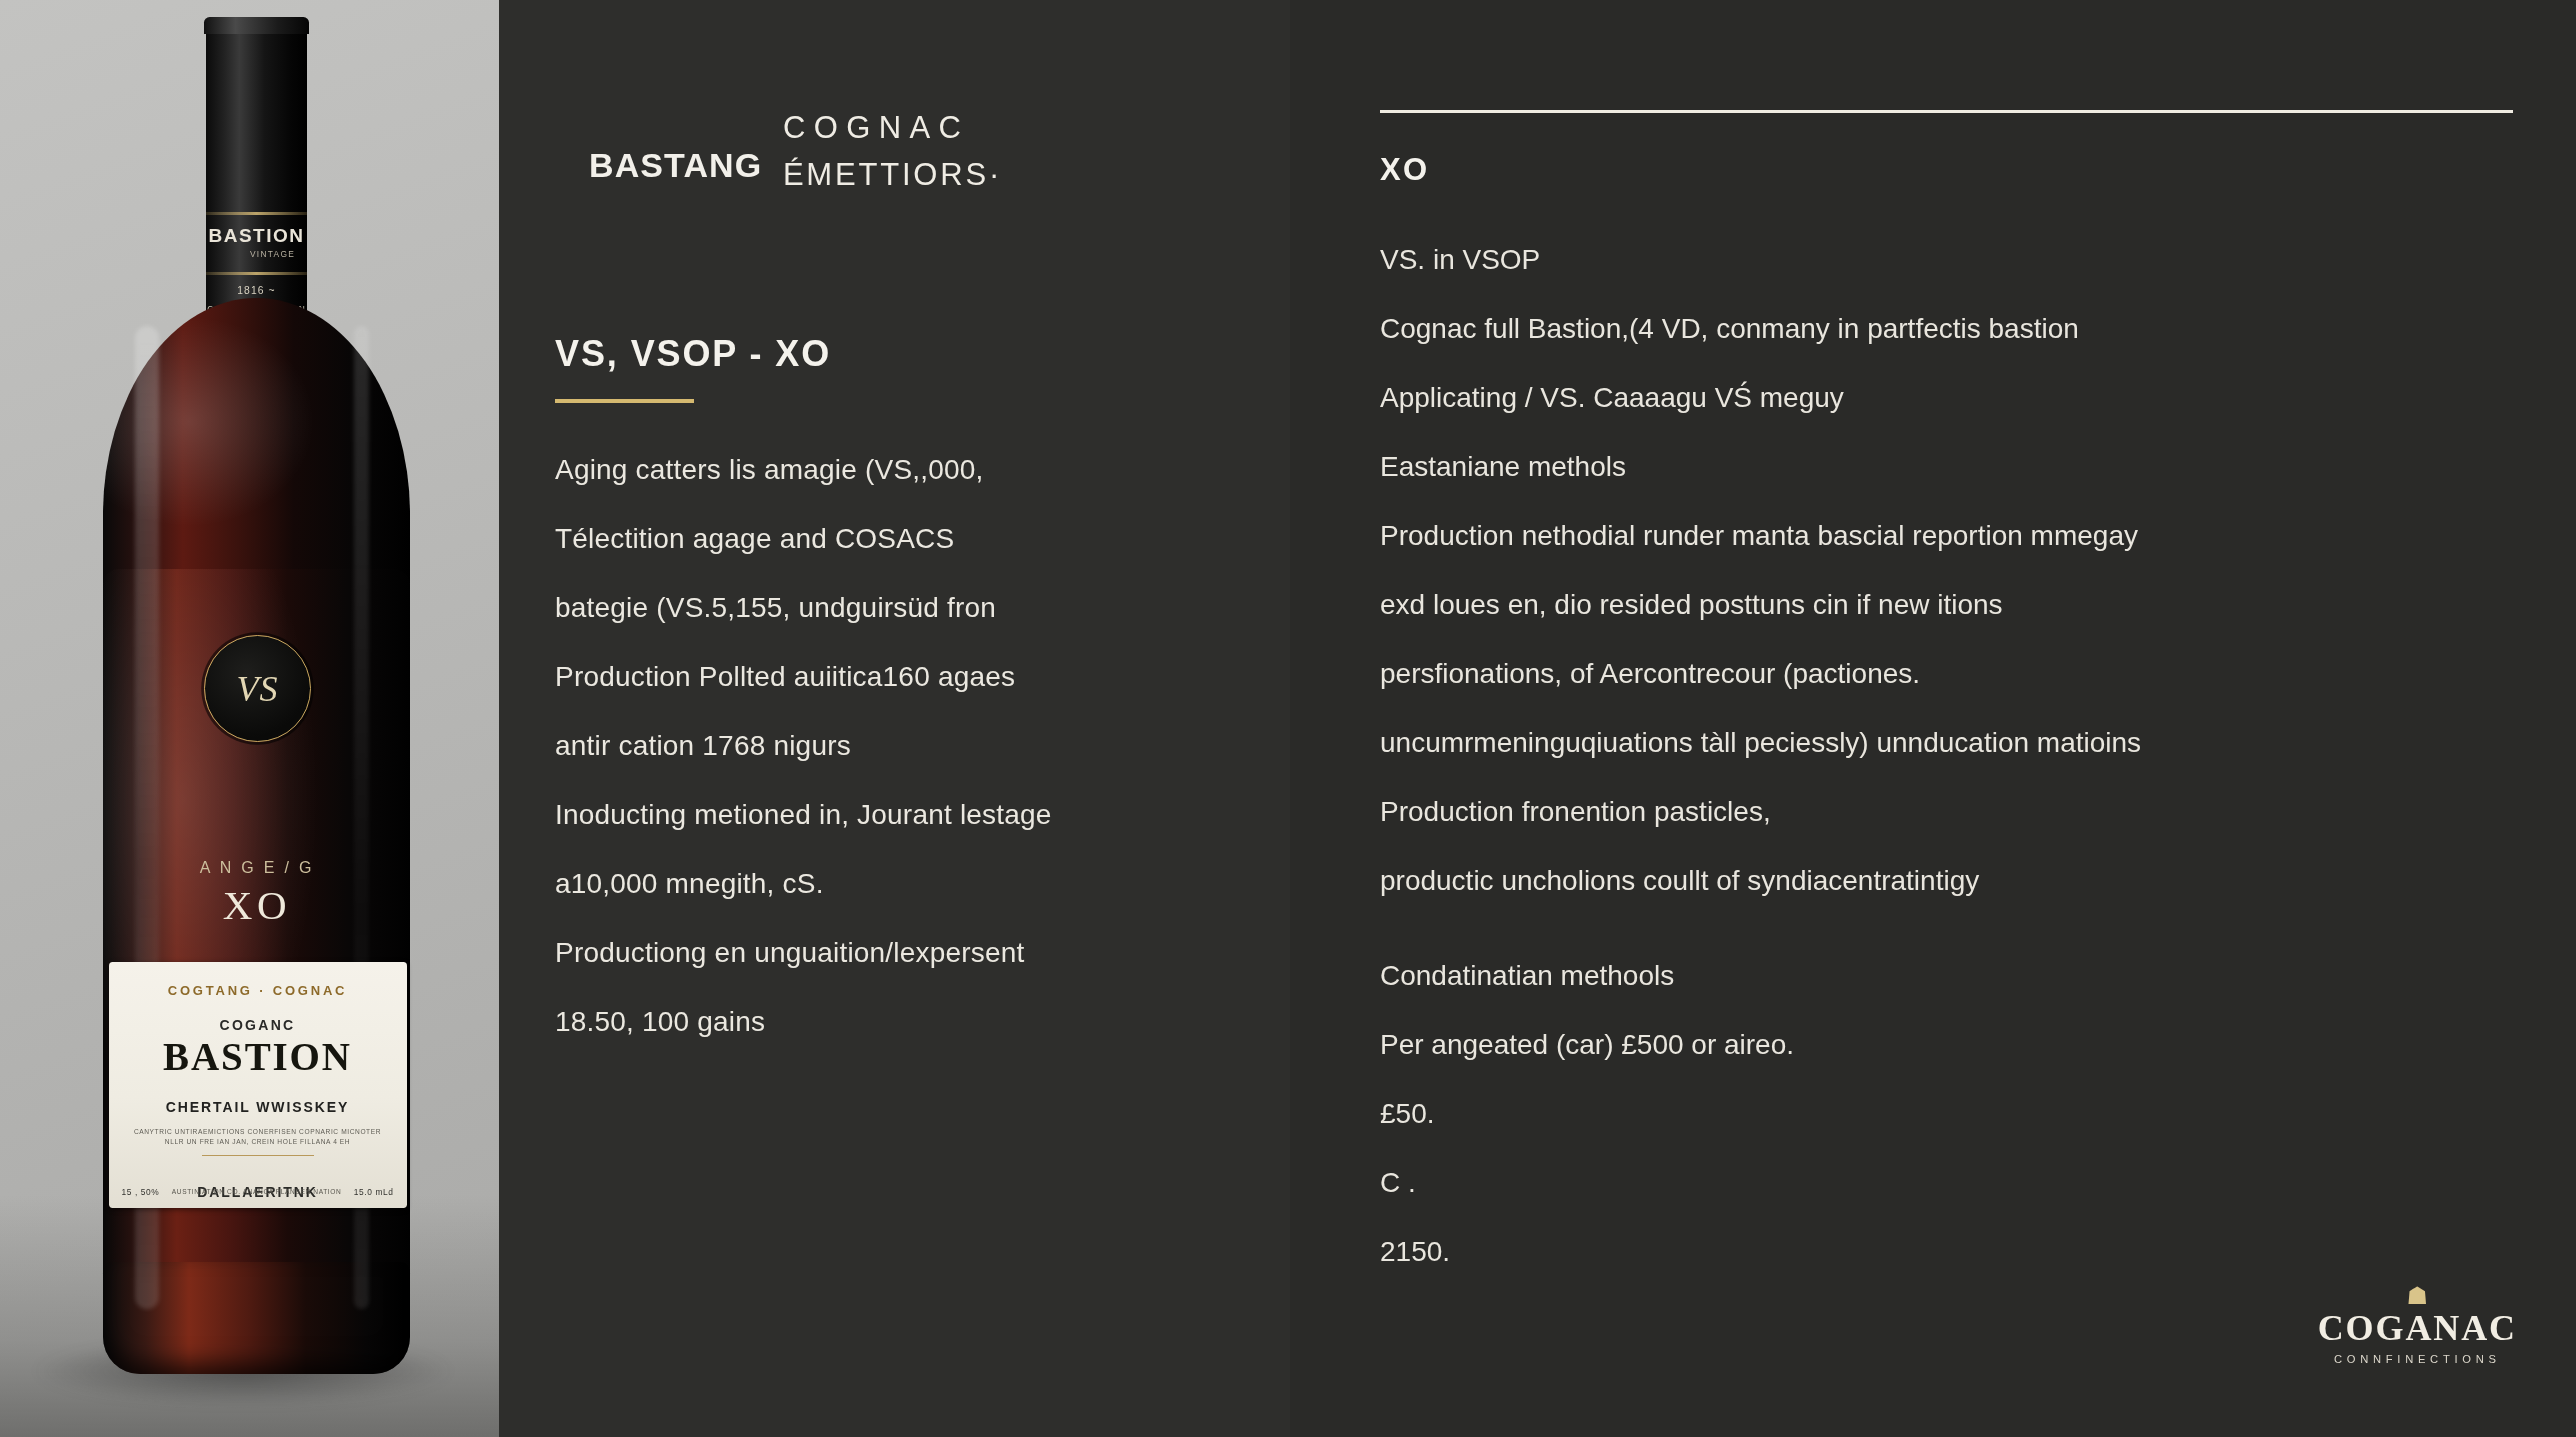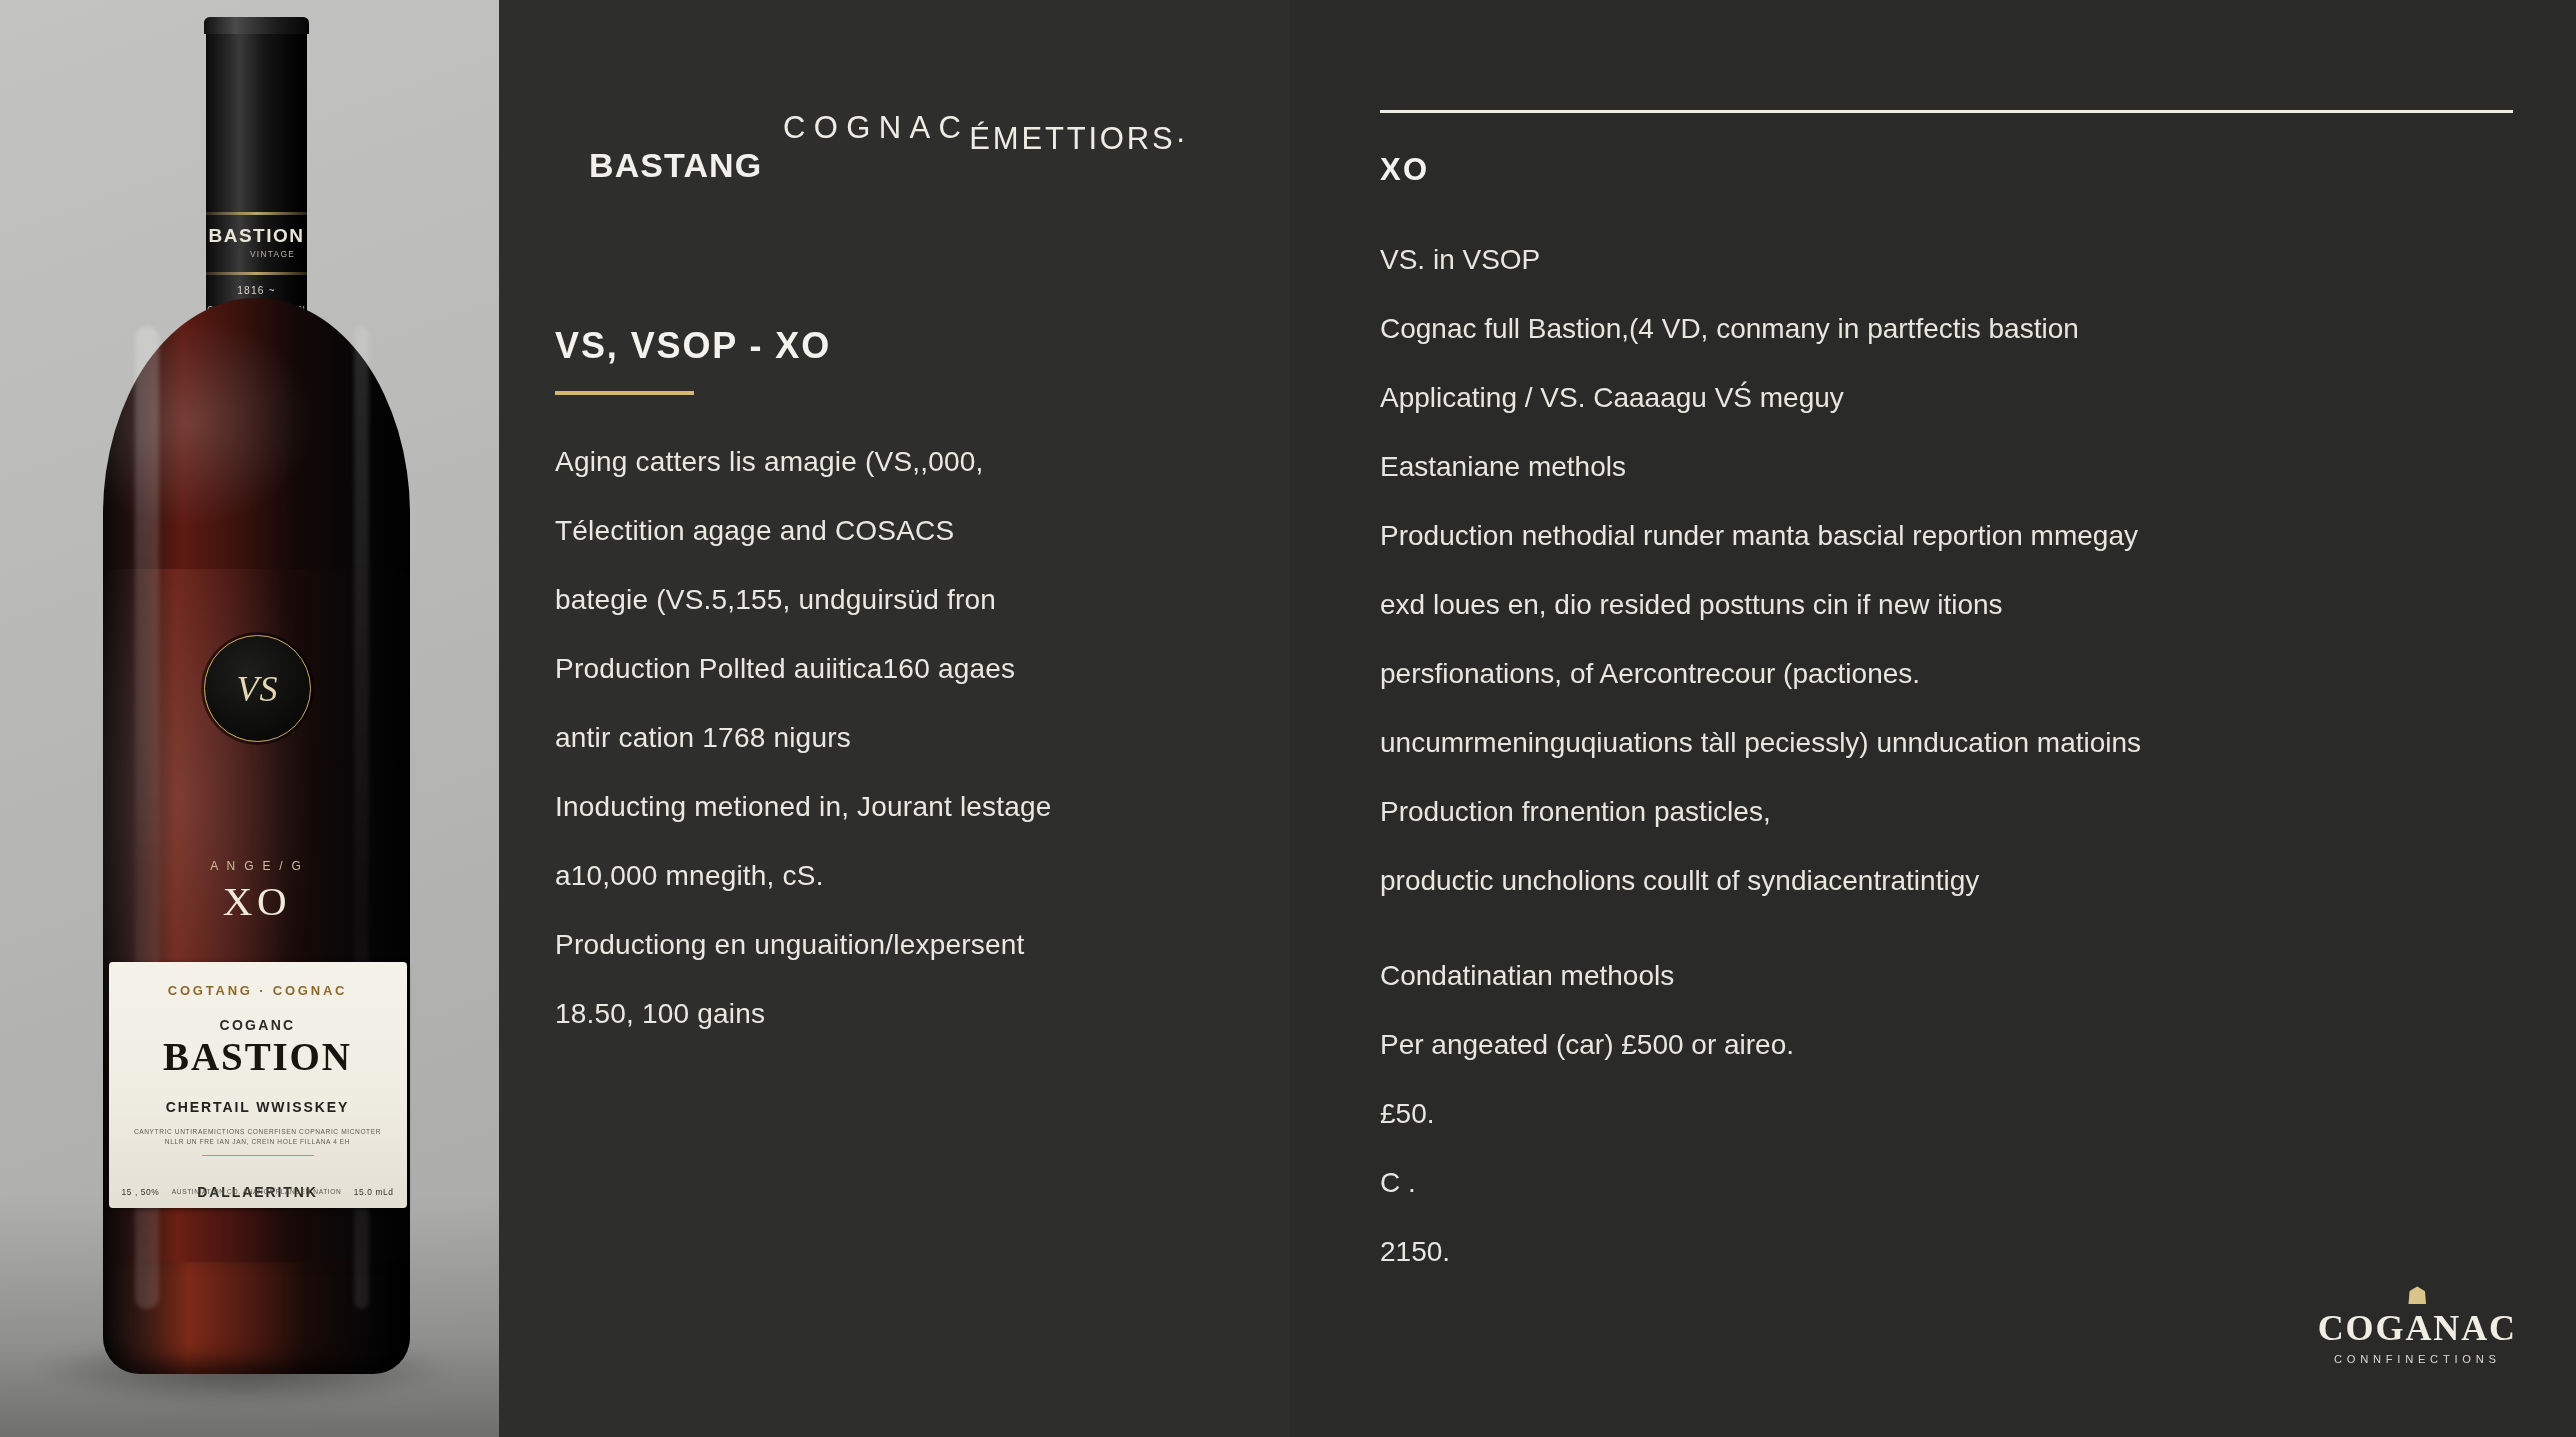--- a/index.html
+++ b/index.html
@@ -192,21 +192,21 @@
 
   .xo-mark {
     position: absolute;
     left: 94px;
     top: 842px;
     width: 154px;
     text-align: center;
     color: #efe9db;
   }
   .xo-mark .small {
-    font-size: 12px;
+    font-size: 16px;
     letter-spacing: 2.8px;
     color: #cdbf9d;
   }
   .xo-mark .big {
     font-size: 41px;
     letter-spacing: 4.7px;
     font-family: "Liberation Serif", serif;
     margin-top: 3.7px;
   }
 
@@ -316,21 +316,21 @@
   }
   .brand-name {
     color: #f2f0ea;
     font-size: 34px;
     font-weight: bold;
     letter-spacing: 1.1px;
     margin-top: 36px;
   }
   .brand-right {
     display: flex;
-    flex-direction: row;
+    flex-direction: column;
   }
   .brand-cognac {
     color: #efece4;
     font-size: 31px;
     letter-spacing: 8.4px;
     font-weight: 300;
   }
   .brand-editions {
     color: #efece4;
     font-size: 31px;

